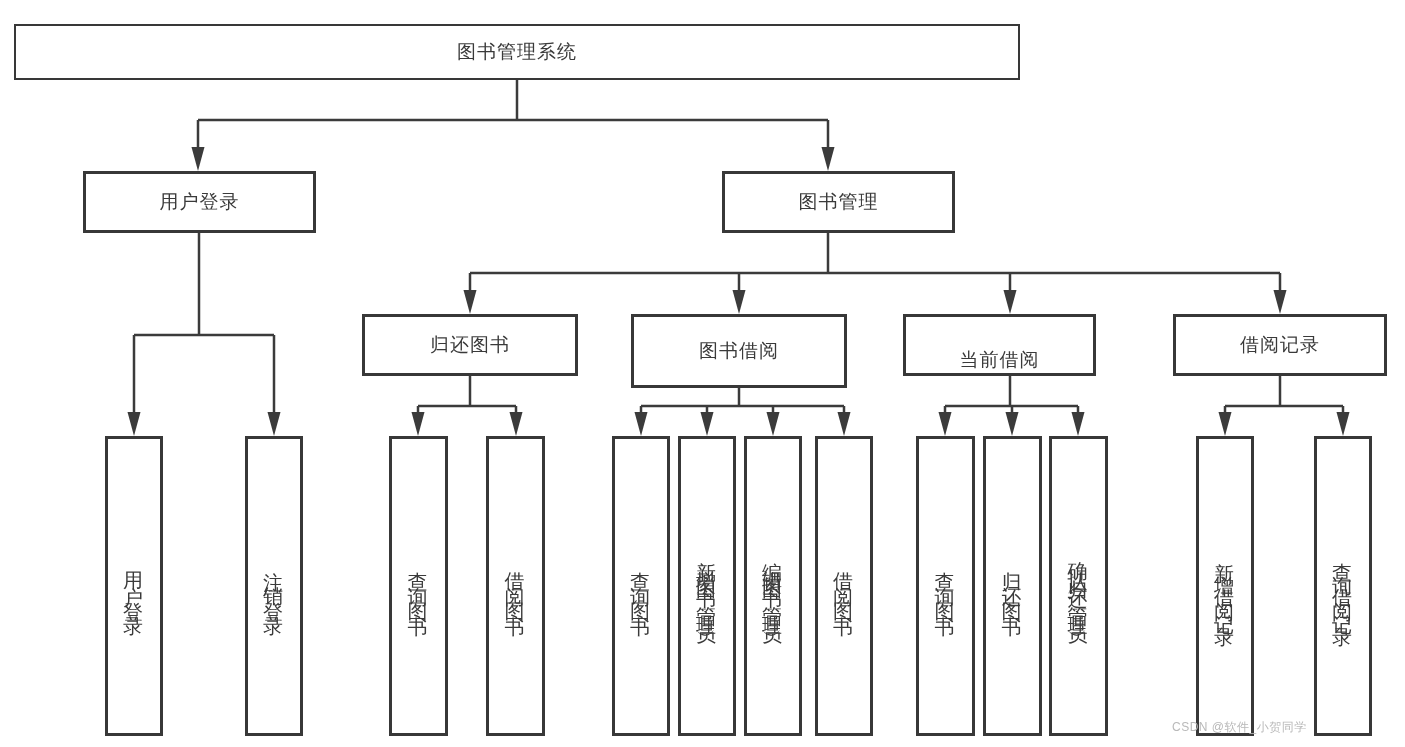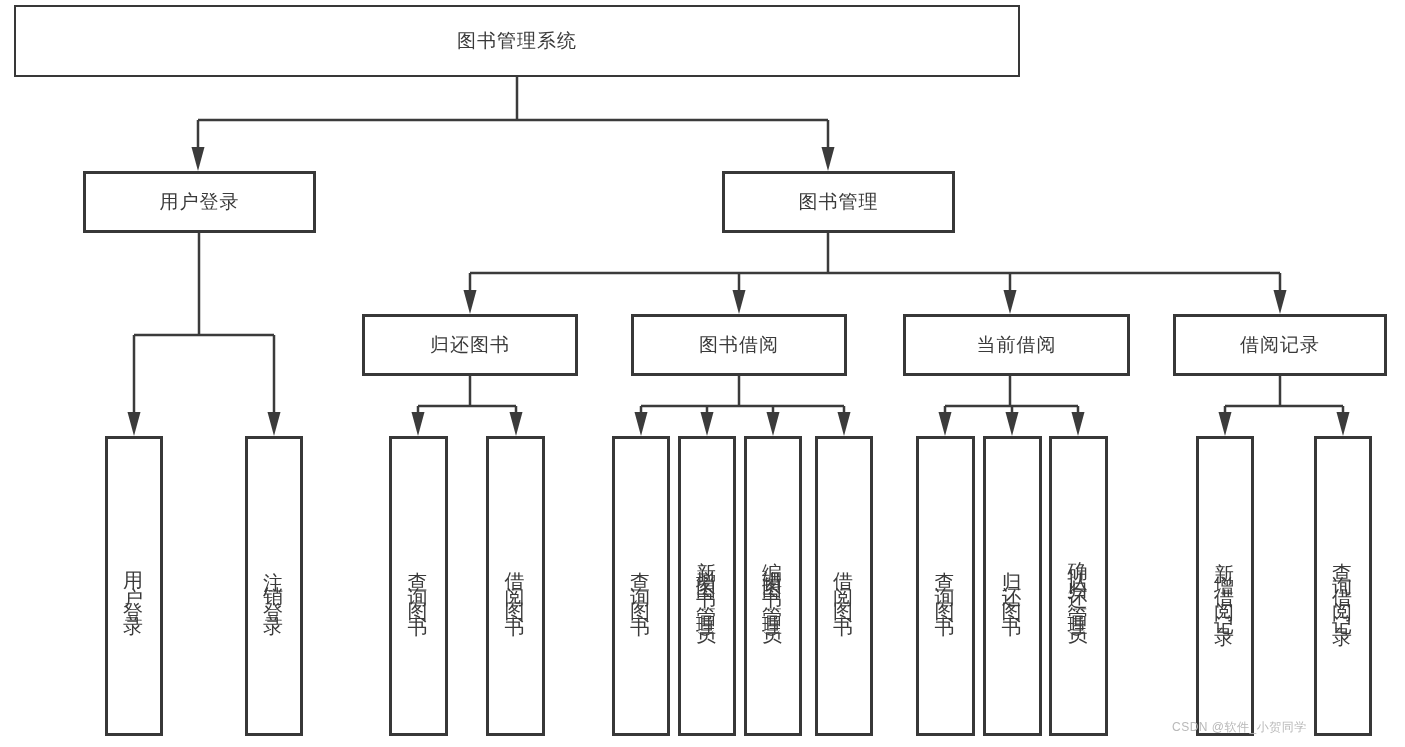--- a/index.html
+++ b/index.html
@@ -108,38 +108,38 @@
 
       <polygon points="938.5,412 951.5,412 945,436"></polygon>
       <polygon points="1005.5,412 1018.5,412 1012,436"></polygon>
       <polygon points="1071.5,412 1084.5,412 1078,436"></polygon>
 
       <polygon points="1218.5,412 1231.5,412 1225,436"></polygon>
       <polygon points="1336.5,412 1349.5,412 1343,436"></polygon>
     </g>
   </svg>
 
-  <div class="hbox root" style="left:14px;top:5px;width:1006px;height:72px;">
+  <div class="hbox root" style="left:14px;top:24px;width:1006px;height:56px;">
     <span>图书管理系统</span>
   </div>
 
   <div class="hbox" style="left:83px;top:171px;width:233px;height:62px;">
     <span>用户登录</span>
   </div>
   <div class="hbox" style="left:712px;top:171px;width:233px;height:62px;margin-left:10px;">
     <span>图书管理</span>
   </div>
 
   <div class="hbox" style="left:362px;top:314px;width:216px;height:62px;">
     <span>归还图书</span>
   </div>
-  <div class="hbox" style="left:631px;top:314px;width:216px;height:62px;">
+  <div class="hbox" style="left:631px;top:314px;width:216px;height:74px;">
     <span>图书借阅</span>
   </div>
-  <div class="hbox" style="left:903px;top:314px;width:227px;height:62px;">
+  <div class="hbox" style="left:903px;top:314px;width:193px;height:62px;align-items:flex-end;">
     <span>当前借阅</span>
   </div>
   <div class="hbox" style="left:1173px;top:314px;width:214px;height:62px;">
     <span>借阅记录</span>
   </div>
 
   <div class="vbox" style="left:105px;top:436px;width:58px;height:300px;">
     <span>用户登录</span>
   </div>
   <div class="vbox" style="left:245px;top:436px;width:58px;height:300px;">

